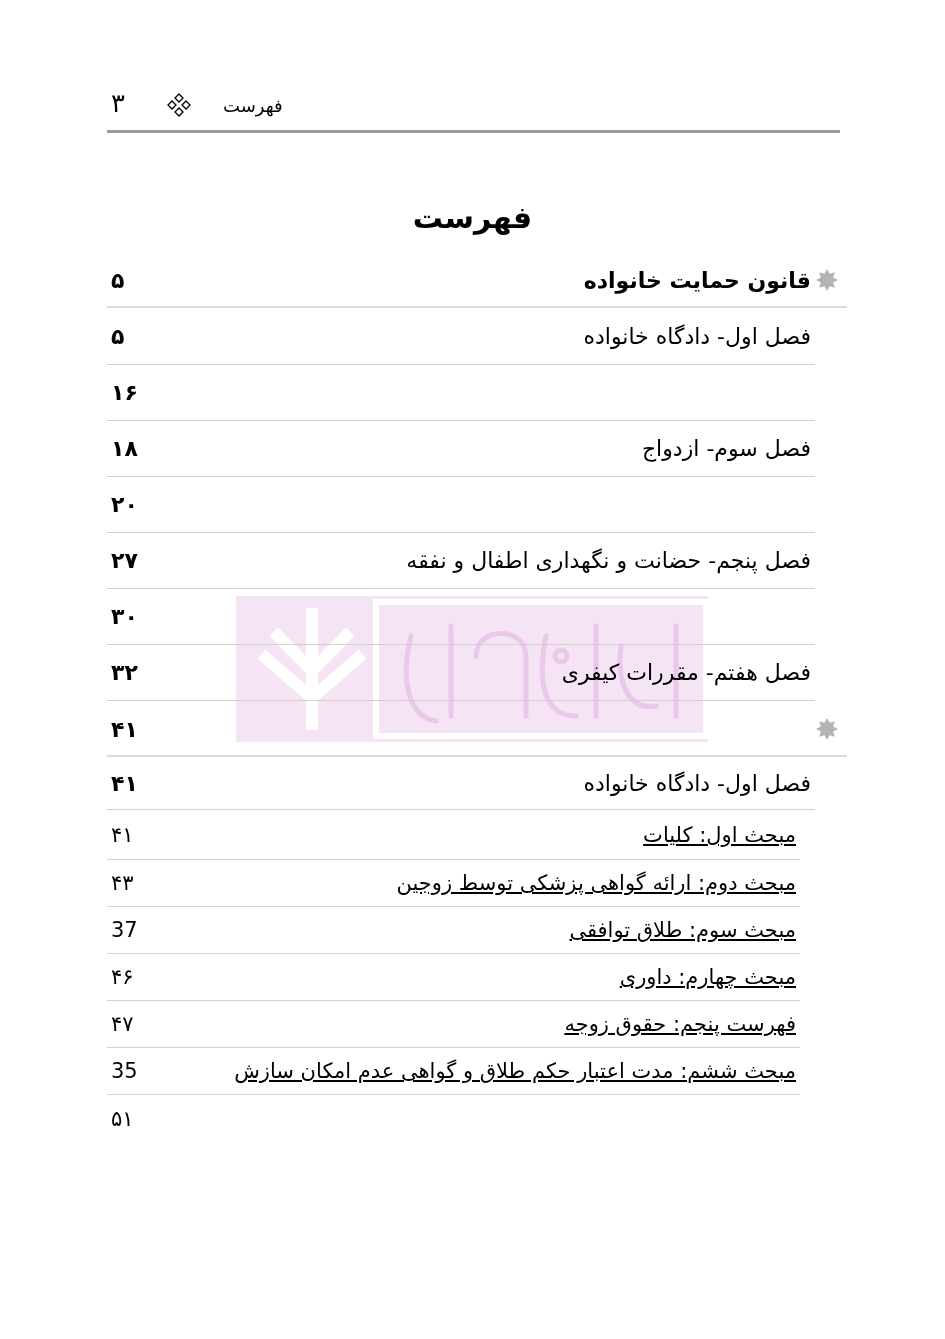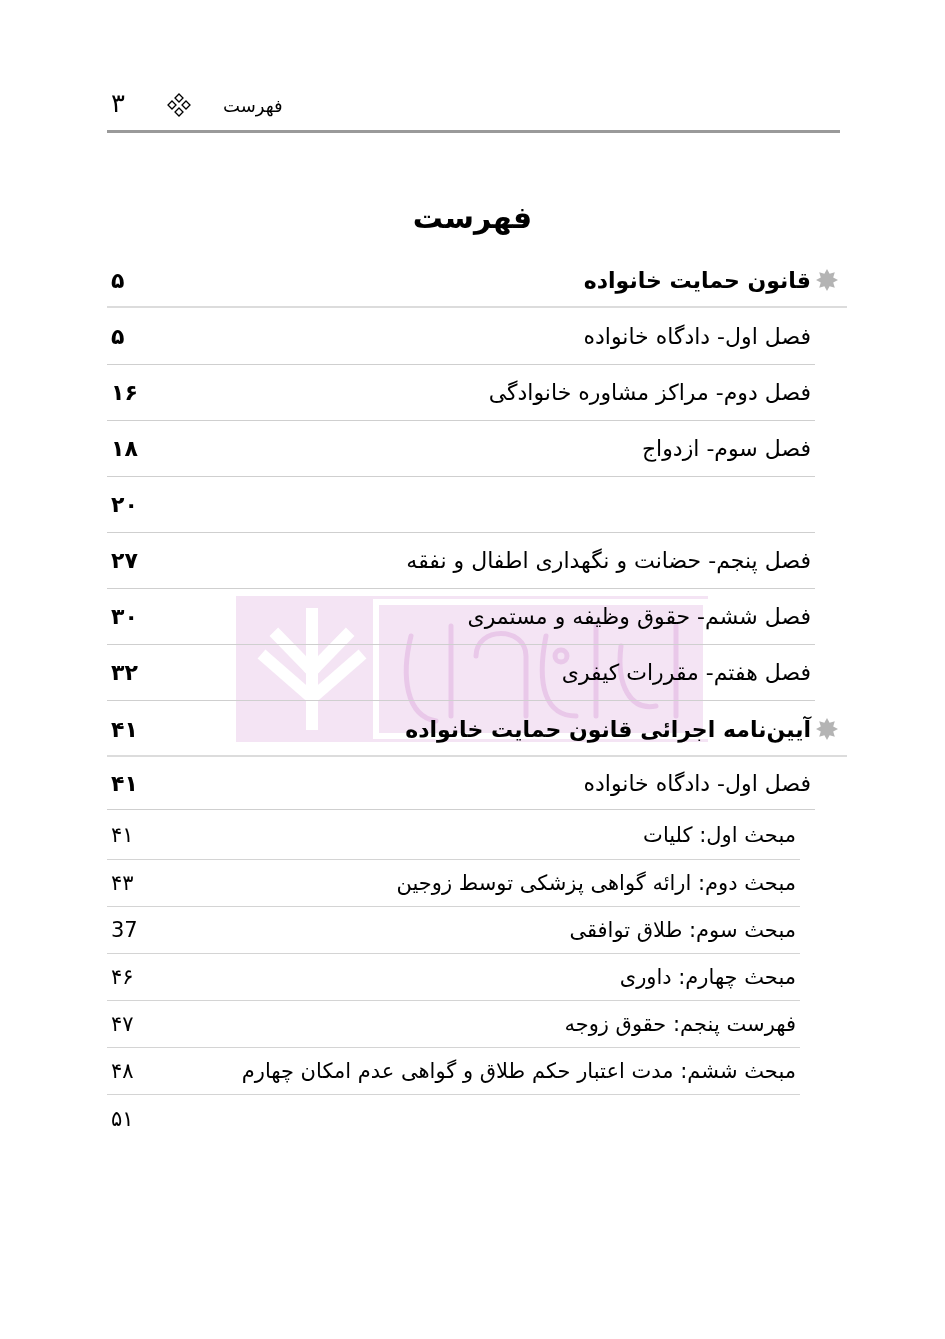--- a/index.html
+++ b/index.html
@@ -134,21 +134,21 @@
       font-size: 22px;
     }
     .row.chapter .label { padding-right: 4px; }
     .row.chapter .page-num { font-weight: bold; font-size: 22px; }
     .row.section {
       width: 693px;
       height: 47px;
       border-bottom: 1.5px solid #d4d4d4;
       font-size: 21px;
     }
-    .row.section .label { padding-right: 4px; }
+    .row.section .label { padding-right: 4px; text-decoration: underline; }
     .row.section .page-num { font-size: 21px; }
     .row.last { border-bottom: none; }
   </style>
 </head>
 <body>
 
 <div class="page">
 
   <div class="running-header">
     <span class="rh-page-num">۳</span>
@@ -204,50 +204,47 @@
       </span>
       <span class="label">قانون حمایت خانواده</span>
       <span class="page-num">۵</span>
     </div>
 
     <div class="row chapter" style="top:309px;">
       <span class="label">فصل اول- دادگاه خانواده</span>
       <span class="page-num">۵</span>
     </div>
     <div class="row chapter" style="top:365px;">
-      <span class="label">فصل دوم- مراکز مشاوره خانوادگی</span>
       <span class="page-num">۱۶</span>
     </div>
     <div class="row chapter" style="top:421px;">
       <span class="label">فصل سوم- ازدواج</span>
       <span class="page-num">۱۸</span>
     </div>
     <div class="row chapter" style="top:477px;">
       <span class="page-num">۲۰</span>
     </div>
     <div class="row chapter" style="top:533px;">
       <span class="label">فصل پنجم- حضانت و نگهداری اطفال و نفقه</span>
       <span class="page-num">۲۷</span>
     </div>
     <div class="row chapter" style="top:589px;">
-      <span class="label">فصل ششم- حقوق وظیفه و مستمری</span>
       <span class="page-num">۳۰</span>
     </div>
     <div class="row chapter" style="top:645px;">
       <span class="label">فصل هفتم- مقررات کیفری</span>
       <span class="page-num">۳۲</span>
     </div>
 
     <div class="row part" style="top:703px;">
       <span class="bullet">
         <svg width="24" height="24" viewBox="0 0 24 24">
           <polygon fill="#b4b4b4" points="12,1 14.6,5.8 19.8,4.2 18.2,9.4 23,12 18.2,14.6 19.8,19.8 14.6,18.2 12,23 9.4,18.2 4.2,19.8 5.8,14.6 1,12 5.8,9.4 4.2,4.2 9.4,5.8"></polygon>
         </svg>
       </span>
-      <span class="label">آیین‌نامه اجرائی قانون حمایت خانواده</span>
       <span class="page-num">۴۱</span>
     </div>
 
     <div class="row chapter" style="top:758px; height:52px;">
       <span class="label">فصل اول- دادگاه خانواده</span>
       <span class="page-num">۴۱</span>
     </div>
 
     <div class="row section" style="top:811px; height:49px;">
       <span class="label">مبحث اول: کلیات</span>
@@ -263,21 +260,21 @@
     </div>
     <div class="row section" style="top:954px;">
       <span class="label">مبحث چهارم: داوری</span>
       <span class="page-num">۴۶</span>
     </div>
     <div class="row section" style="top:1001px;">
       <span class="label">فهرست پنجم: حقوق زوجه</span>
       <span class="page-num">۴۷</span>
     </div>
     <div class="row section" style="top:1048px;">
-      <span class="label">مبحث ششم: مدت اعتبار حکم طلاق و گواهی عدم امکان چهارم</span>
-      <span class="page-num">۴۸</span>
+      <span class="label">مبحث ششم: مدت اعتبار حکم طلاق و گواهی عدم امکان سازش</span>
+      <span class="page-num">35</span>
     </div>
     <div class="row section last" style="top:1095px;">
       <span class="page-num">۵۱</span>
     </div>
 
   </div>
 </div>
 
 </body></html>

